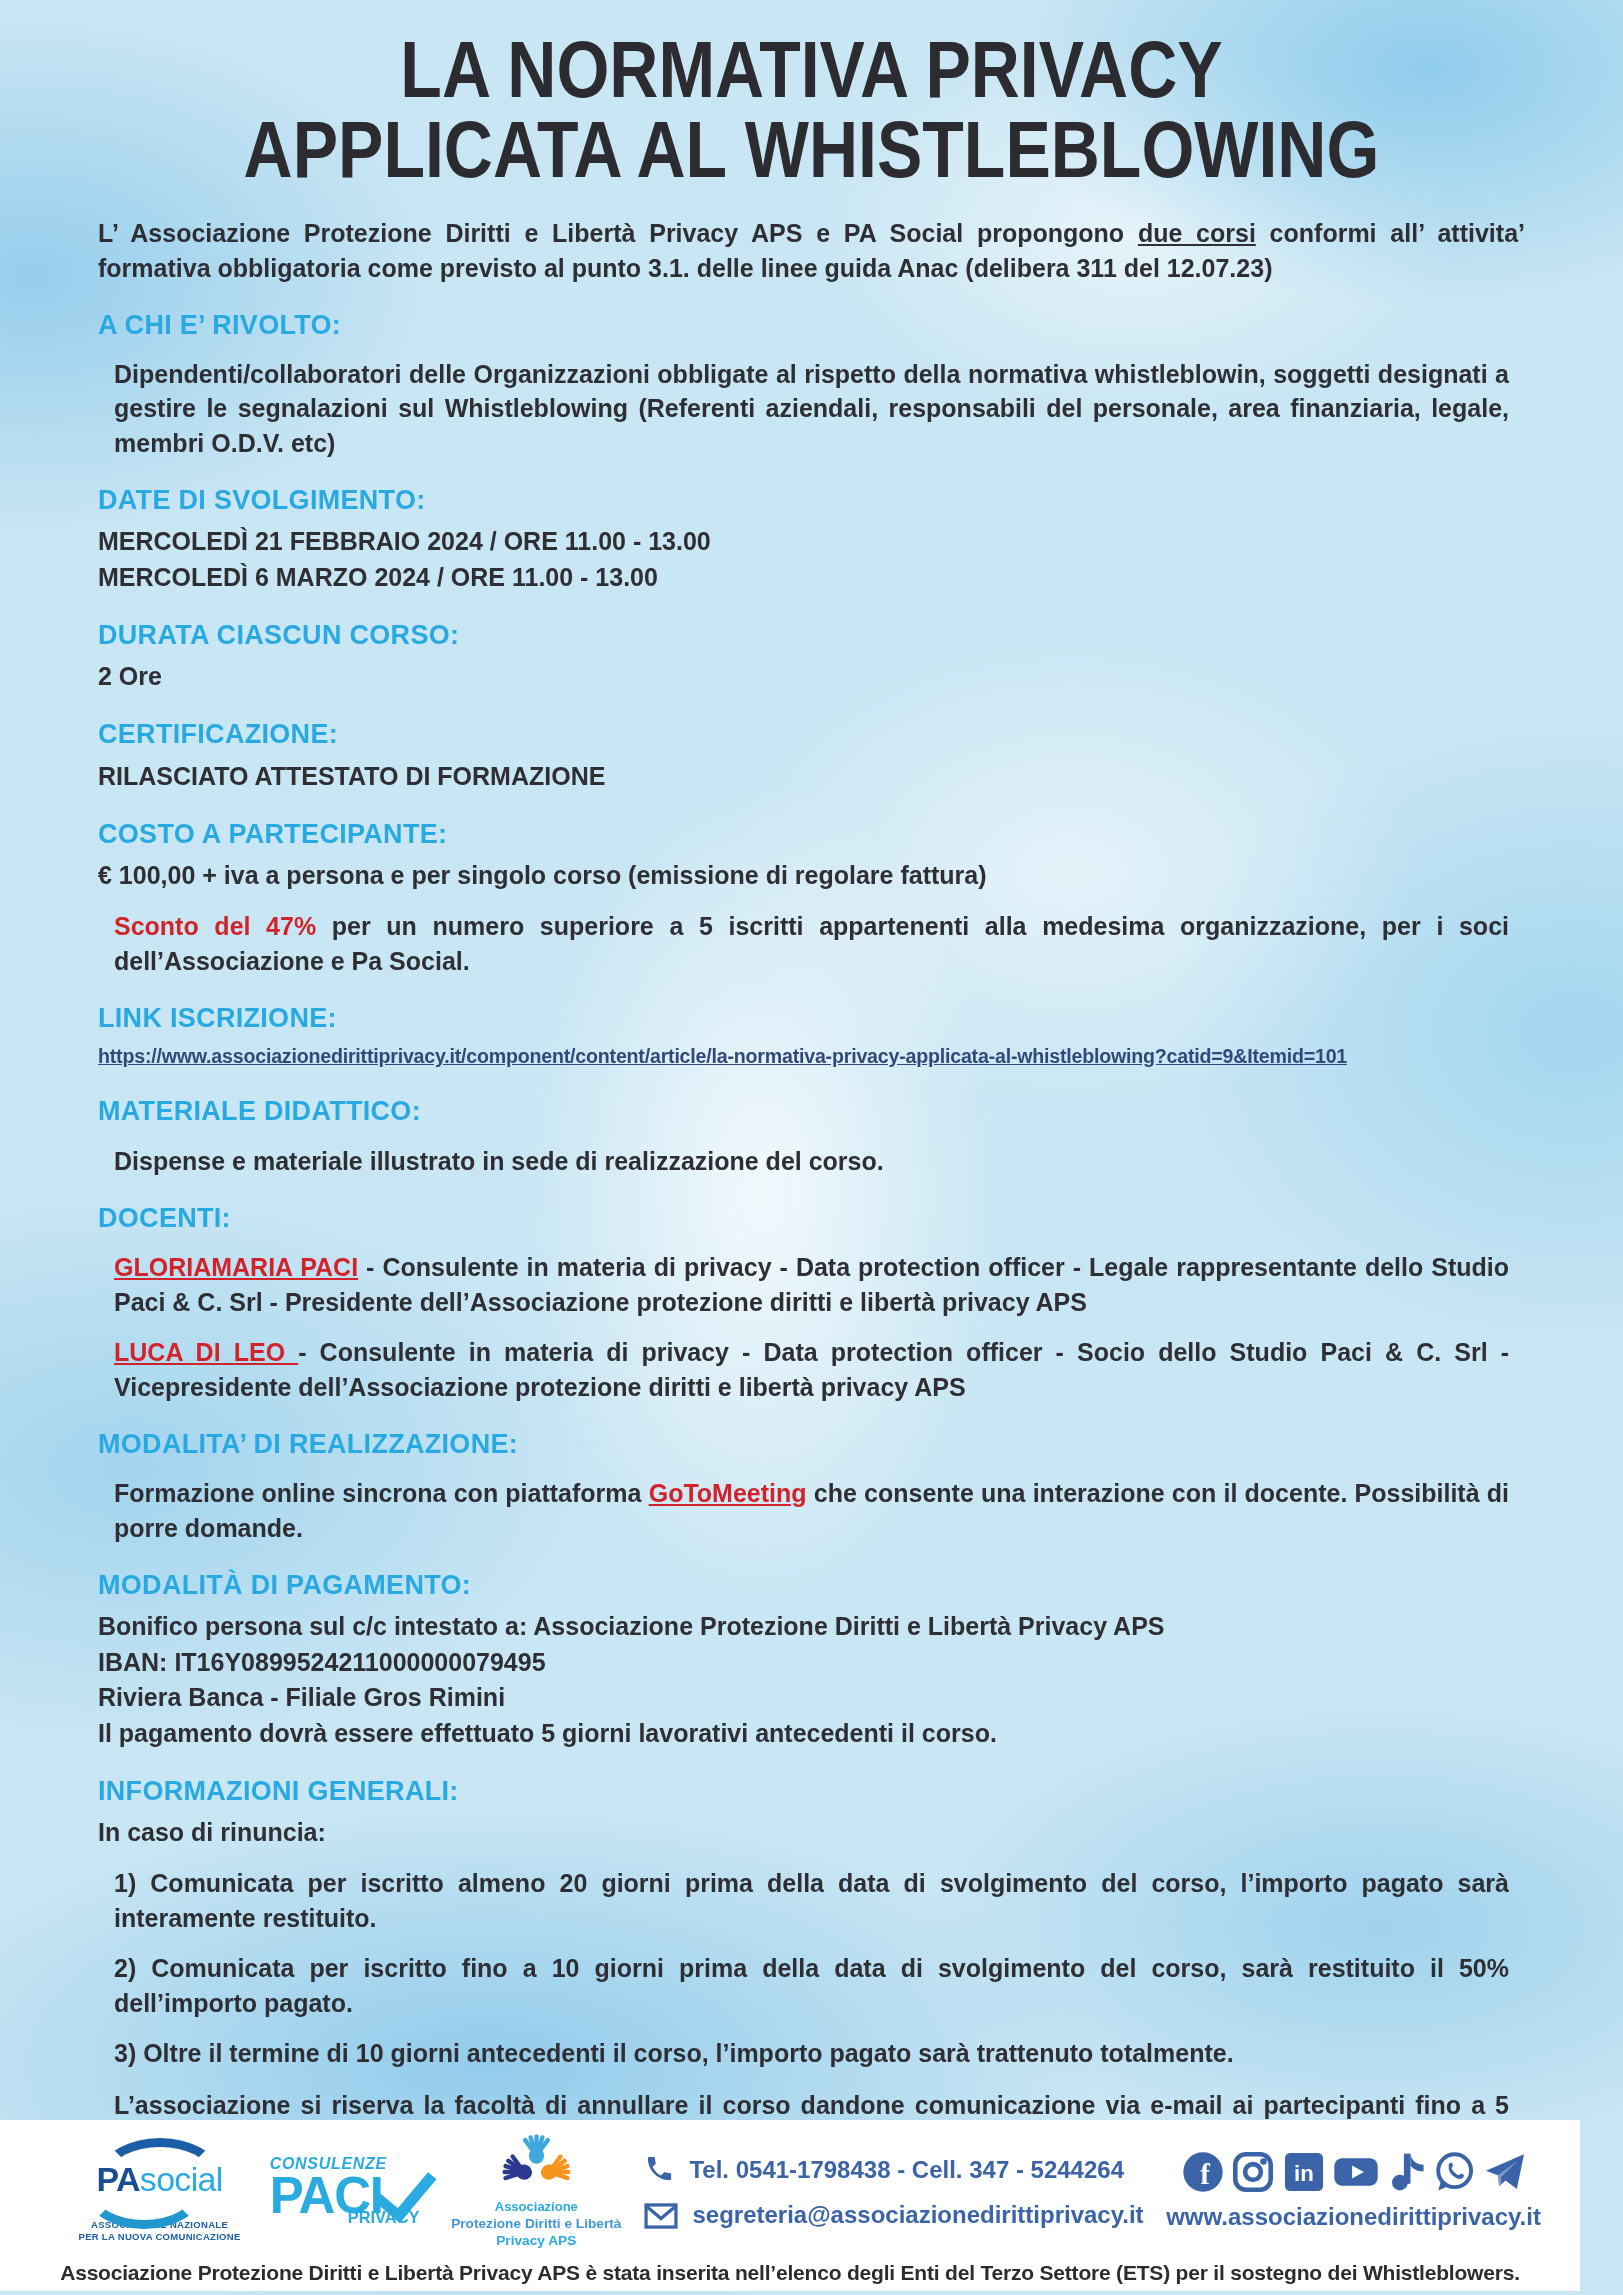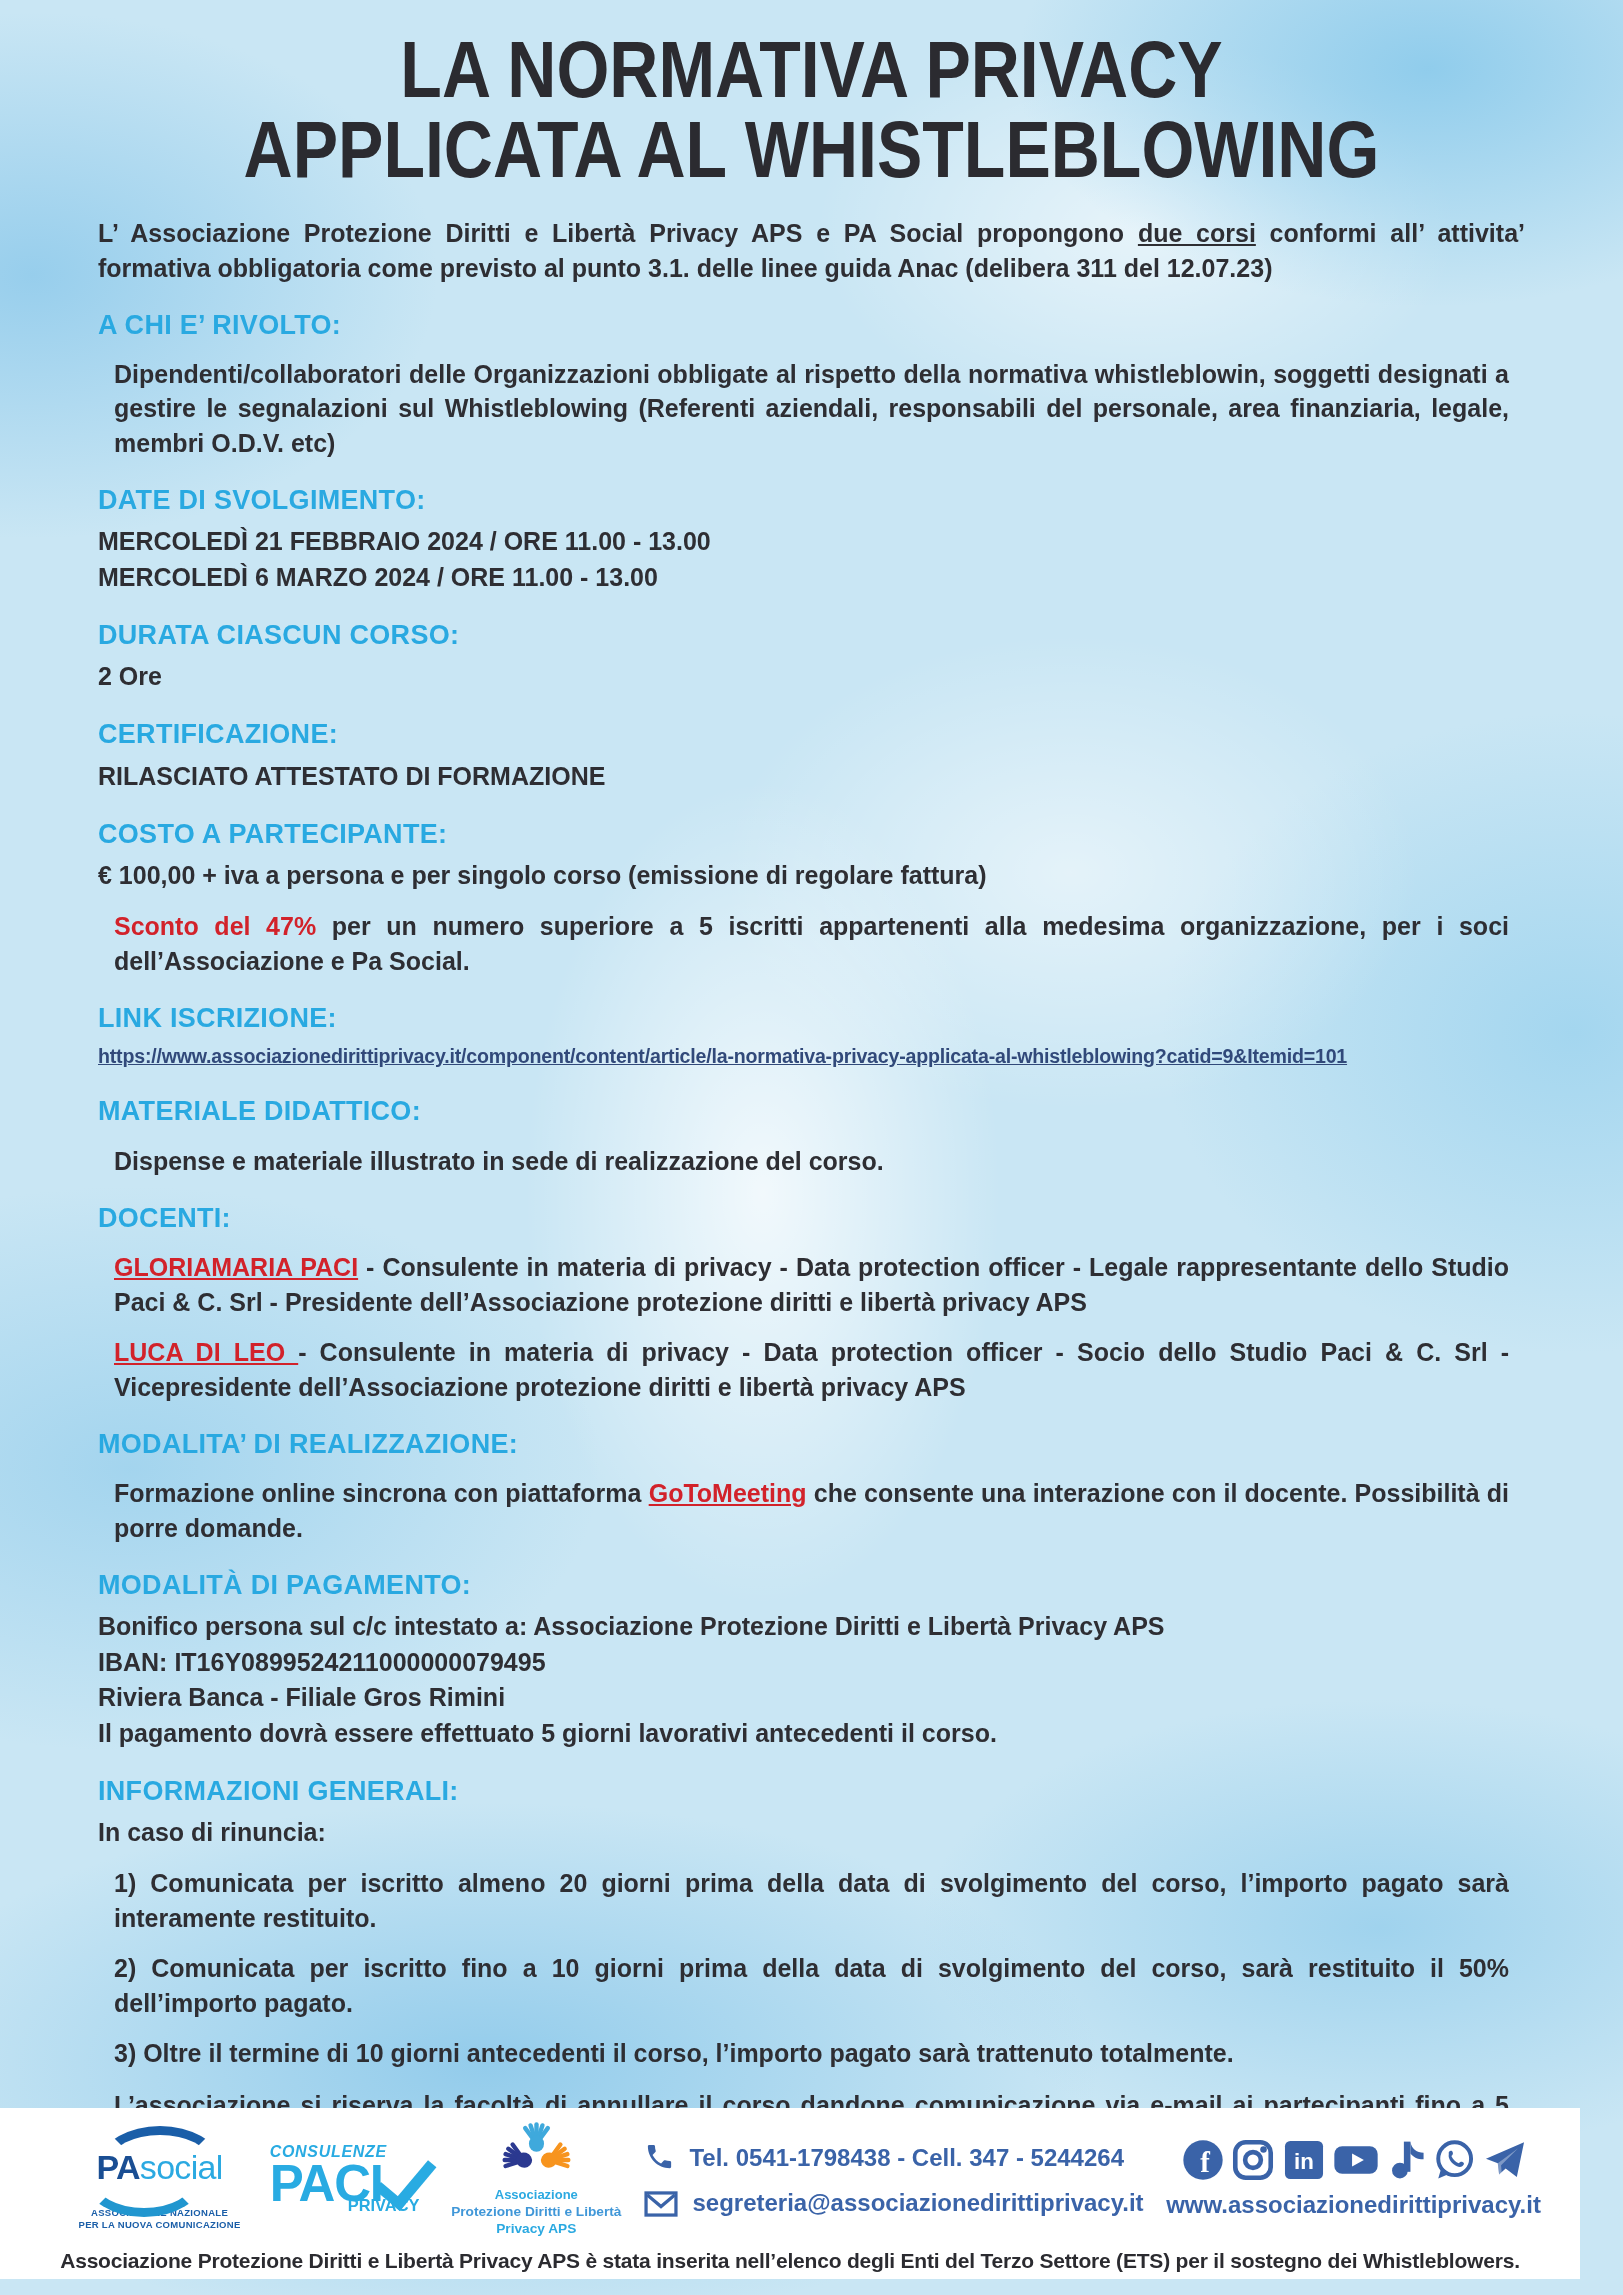--- a/index.html
+++ b/index.html
@@ -42,21 +42,21 @@
   .line-p{margin:0;font-size:25px;line-height:1.42;white-space:nowrap;}
   .red{color:#d2222a;}
   .red-link{color:#d2222a;text-decoration:underline;cursor:pointer;}
   .url{
     display:block;font-size:19.6px;letter-spacing:-0.2px;line-height:1.5;
     color:#31497a;text-decoration:underline;white-space:nowrap;cursor:pointer;
   }
   .closing{margin-top:17px;}
   
   .footer{
-    position:absolute;left:0;bottom:16px;width:1580px;height:171px;
+    position:absolute;left:0;bottom:4px;width:1580px;height:171px;
     background:#ffffff;
   }
   .footer-main{
     display:flex;align-items:center;justify-content:space-between;
     padding:9.2px 39px 0 72px;height:124px;
   }
   .logo-pasocial{position:relative;text-align:center;padding:22px 6.5px 0 6.5px;}
   .logo-pasocial .arc-top{
     position:absolute;left:30px;top:0;width:98px;height:51px;
     border:9.2px solid transparent;border-top:9.2px solid #1a5ea8;border-radius:50%;

